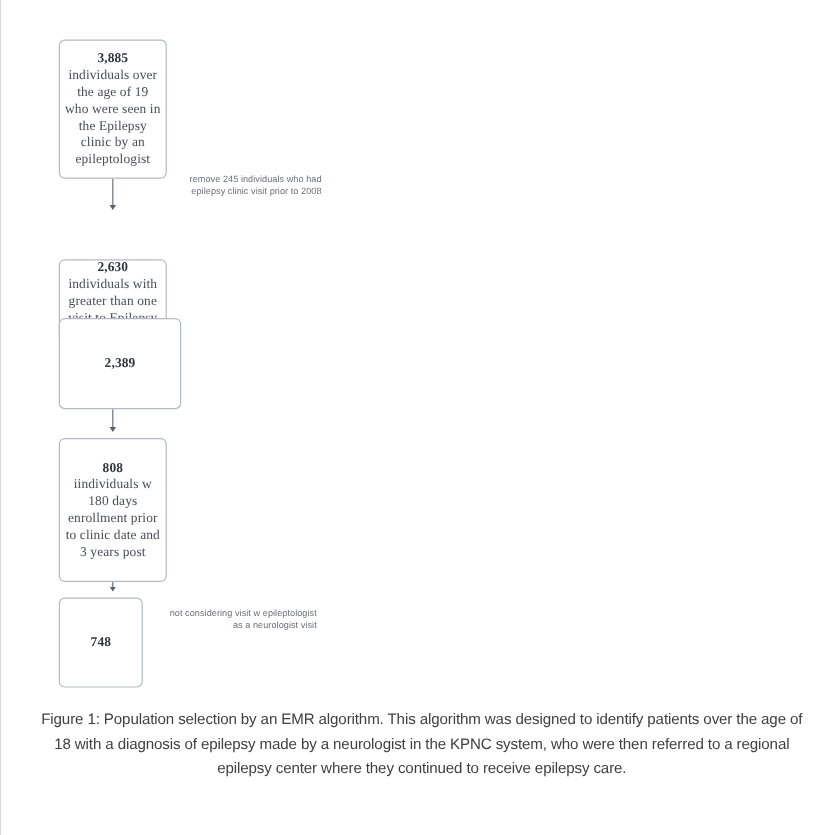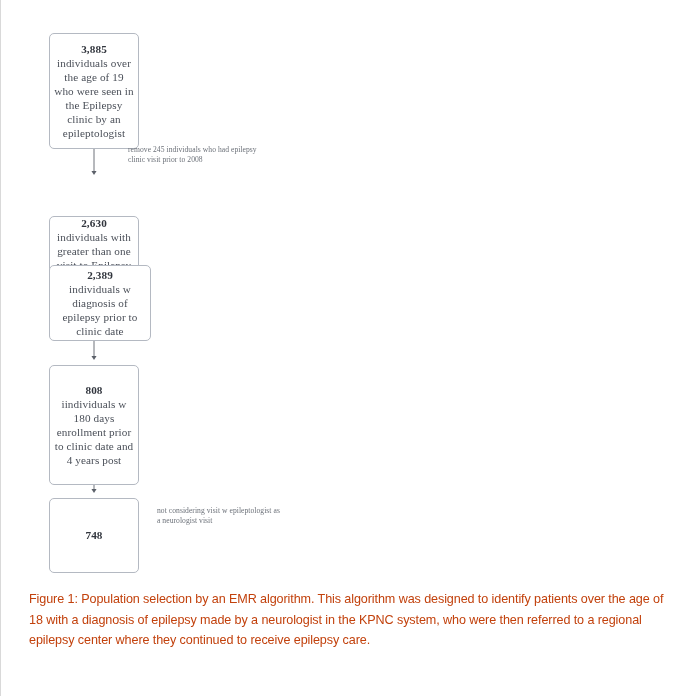--- a/index.html
+++ b/index.html
@@ -50,55 +50,54 @@
   .flow-box .desc {
     display: block;
     color: #4a4f58;
   }
 
   
   #box-1 { left: 48px;  top: 33px;  width: 90px; height: 116px; }
   #box-2 { left: 48px;  top: 180px; width: 90px; height: 70px; margin-top: 36px;  }
   #box-3 { left: 48px;  top: 265px; width: 102px; height: 76px;  }
   #box-4 { left: 48px;  top: 365px; width: 90px; height: 120px;  }
-  #box-5 { left: 48px;  top: 498px; width: 90px; height: 75px;  }
+  #box-5 { left: 48px;  top: 498px; width: 70px; height: 75px;  }
 
   
   .connector {
     position: absolute;
     left: 0;
     top: 0;
     width: 696px;
     height: 696px;
     pointer-events: none;
   }
 
   
   .annotation {
     position: absolute;
     color: #6b7078;
     font-size: 7.6px;
     line-height: 9.6px;
-    text-align: left;
+    text-align: right;
     letter-spacing: 0.05px;
-    font-family: Liberation Serif, serif;
   }
   #annotation-1 { left: 127px; top: 145px; width: 140px; }
-  #annotation-2 { left: 137px; top: 506px; width: 126px; padding-left: 19px; }
+  #annotation-2 { left: 137px; top: 506px; width: 126px; }
 
   
   #caption {
     position: absolute;
     left: 28px;
     top: 589px;
     width: 645px;
-    color: #c2410c;
+    color: #404040;
     font-size: 12.6px;
     line-height: 20.5px;
-    text-align: left;
+    text-align: center;
     letter-spacing: -0.1px;
   }
 </style>
 </head>
 <body>
 
 <div id="page">
 
   <svg class="connector" viewBox="0 0 696 696" xmlns="http://www.w3.org/2000/svg">
     <defs>
@@ -121,26 +120,25 @@
     <span class="desc">individuals over the age of 19 who were seen in the Epilepsy clinic by an epileptologist</span>
   </div>
 
   <div class="flow-box" id="box-2">
     <span class="count">2,630</span>
     <span class="desc">individuals with greater than one visit to Epilepsy years</span>
   </div>
 
   <div class="flow-box" id="box-3">
     <span class="count">2,389</span>
-    <span class="desc">individuals w diagnosis of epilepsy prior to clinic date</span>
   </div>
 
   <div class="flow-box" id="box-4">
     <span class="count">808</span>
-    <span class="desc">iindividuals w 180 days enrollment prior to clinic date and 4 years post</span>
+    <span class="desc">iindividuals w 180 days enrollment prior to clinic date and 3 years post</span>
   </div>
 
   <div class="flow-box" id="box-5">
     <span class="count">748</span>
   </div>
 
   <div class="annotation" id="annotation-1">remove 245 individuals who had epilepsy clinic visit prior to 2008</div>
   <div class="annotation" id="annotation-2">not considering visit w epileptologist  as a neurologist visit</div>
 
   <div id="caption">Figure 1:  Population selection by an EMR algorithm. This algorithm was designed to identify patients over the age of 18  with a  diagnosis of epilepsy made by a neurologist in  the KPNC system, who were then referred to a regional epilepsy center where they continued to receive epilepsy care.</div>

